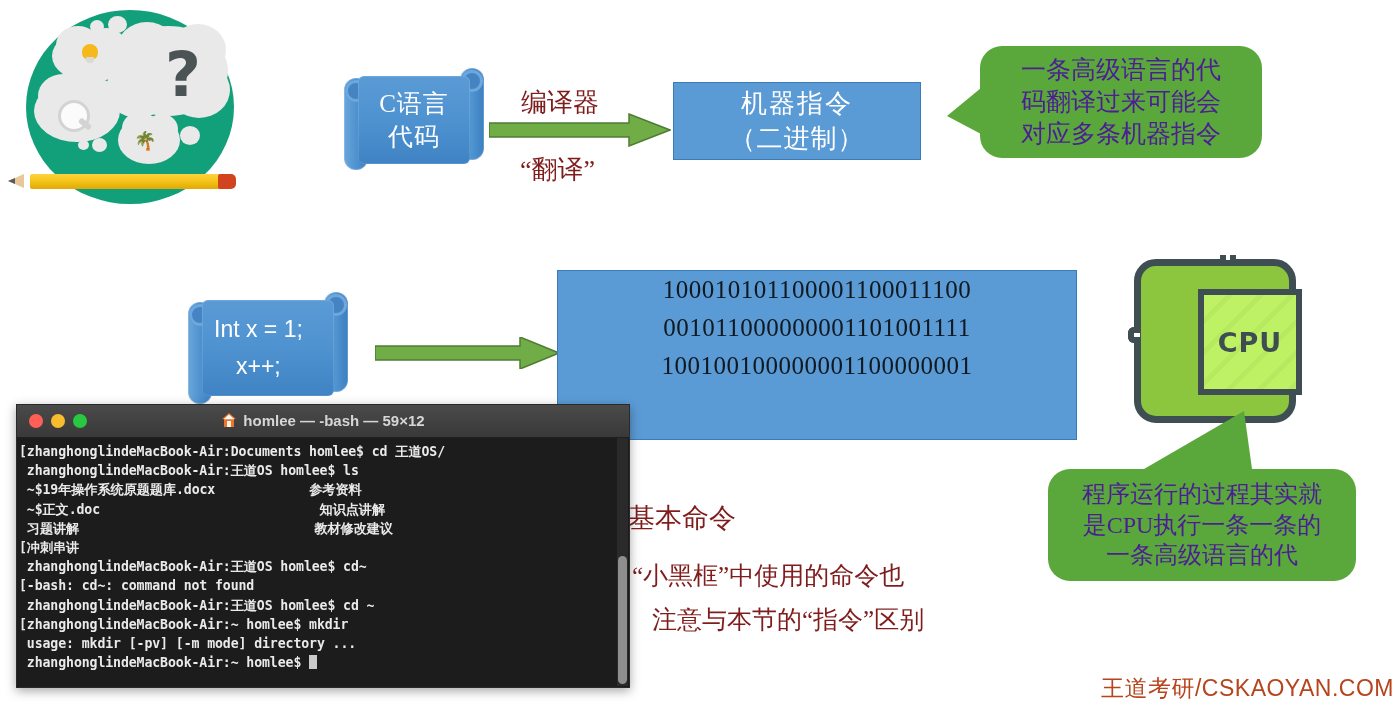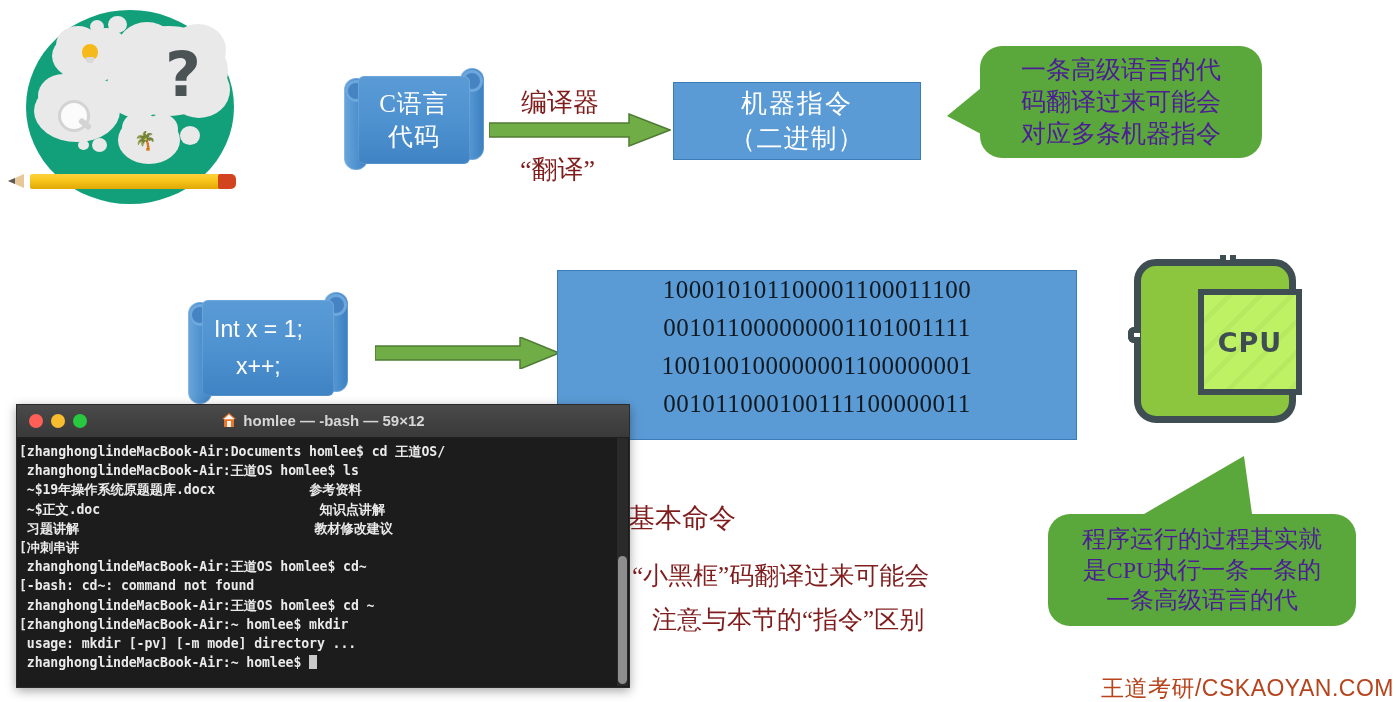--- a/index.html
+++ b/index.html
@@ -440,43 +440,42 @@
 
   <svg class="arrow" style="left:375px; top:337px;" width="185" height="32" viewBox="0 0 185 32">
     <polygon points="0,9 145,9 145,0 184,16 145,32 145,23 0,23" fill="#70ad47" stroke="#4f7c34" stroke-width="1.5"></polygon>
   </svg>
 
   <div class="blue-box" style="left:557px; top:270px; width:520px; height:170px; justify-content:flex-start; padding-top:0; box-sizing:border-box;">
     <div id="binary-lines" style="font-family:'Liberation Serif', serif; font-size:25px; line-height:38px; color:#101820; letter-spacing:0.5px;">
         <div>100010101100001100011100</div>
         <div>001011000000001101001111</div>
         <div>100100100000001100000001</div>
-        <div>001011000100111100000011</div>
       </div>
   </div>
 
   <div id="cpu-chip">
     <div class="chip-outer"></div>
     <div class="chip-notch"></div>
     <div class="chip-pin l"></div>
     <div class="chip-pin r"></div>
     <div class="chip-inner">CPU</div>
   </div>
 
-  <div class="callout" style="left:1048px; top:514px; width:308px; height:112px; font-size:24px;">
+  <div class="callout" style="left:1048px; top:469px; width:308px; height:112px; font-size:24px;">
     <svg style="position:absolute; left:96px; top:-58px;" width="110" height="60" viewBox="0 0 110 60">
       <polygon points="100,0 108,58 0,58" fill="#5aa83b"></polygon>
     </svg>
     <div>程序运行的过程其实就</div>
     <div>是CPU执行一条一条的</div>
     <div>一条高级语言的代</div>
   </div>
 
   <div class="body-text" style="left:601px; top:500px; font-size:27px;">最基本命令</div>
-  <div class="body-text" style="left:632px; top:559px; font-size:25px;">“小黑框”码翻译过来可能会</div>
+  <div class="body-text" style="left:632px; top:559px; font-size:25px;">“小黑框”中使用的命令也</div>
   <div class="body-text" style="left:652px; top:603px; font-size:25px;">注意与本节的“指令”区别</div>
 
   <div id="terminal">
     <div class="term-title">
       <div class="tl-dots">
         <span class="tl-dot red"></span>
         <span class="tl-dot yellow"></span>
         <span class="tl-dot green"></span>
       </div>
       <div class="tl-text">

